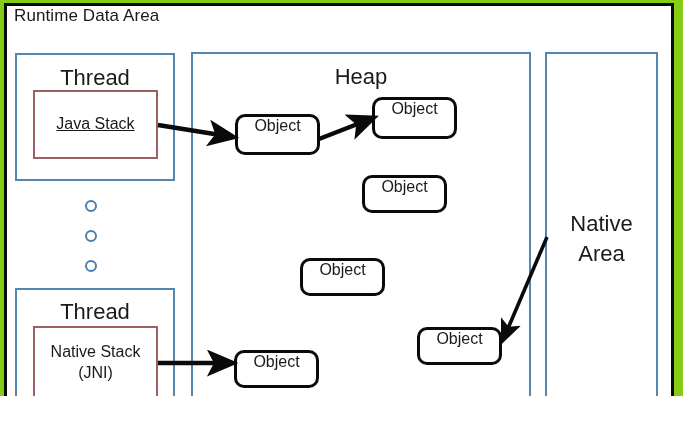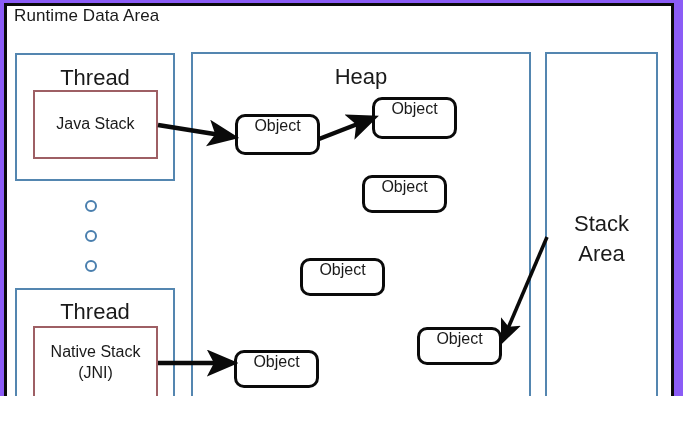--- a/index.html
+++ b/index.html
@@ -4,21 +4,21 @@
 <style>
   html, body {
     margin: 0;
     padding: 0;
     background: #ffffff;
   }
   #canvas {
     position: relative;
     width: 683px;
     height: 396px;
-    background: #8b5cf6;
+    background: #84cc16;
     font-family: "Liberation Sans", sans-serif;
     overflow: hidden;
   }
   
   .outer-frame {
     position: absolute;
     left: 4px;
     top: 3px;
     width: 670px;
     height: 430px;
@@ -103,42 +103,42 @@
 <body>
 
 <div id="canvas">
 
   <div class="outer-frame"></div>
   <div class="page-title">Runtime Data Area</div>
 
   <div class="region" style="left:15px; top:53px; width:160px; height:128px;">
     <div class="region-label" style="top:10px;">Thread</div>
   </div>
-  <div class="stack-box" style="left:33px; top:90px; width:125px; height:69px;">
+  <div class="stack-box" style="left:33px; top:90px; width:125px; height:69px;text-decoration:underline;">
     <span>Java Stack</span>
   </div>
 
   <div class="dot-circle" style="left:85px; top:200px;"></div>
   <div class="dot-circle" style="left:85px; top:230px;"></div>
   <div class="dot-circle" style="left:85px; top:260px;"></div>
 
   <div class="region" style="left:15px; top:288px; width:160px; height:125px;">
     <div class="region-label" style="top:9px;">Thread</div>
   </div>
   <div class="stack-box" style="left:33px; top:326px; width:125px; height:74px; flex-direction:column;">
     <span>Native Stack</span>
     <span>(JNI)</span>
   </div>
 
   <div class="region" style="left:191px; top:52px; width:340px; height:366px;text-decoration:underline;">
     <div class="region-label" style="top:10px;">Heap</div>
   </div>
 
   <div class="region" style="left:545px; top:52px; width:113px; height:366px;">
-    <div class="region-label two-line" style="top:155px; padding:0 18px; box-sizing:border-box;">Stack Area</div>
+    <div class="region-label two-line" style="top:155px; padding:0 18px; box-sizing:border-box;">Native Area</div>
   </div>
 
   <div class="object-box" style="left:235px; top:114px; width:85px; height:41px;">
     <span>Object</span>
   </div>
   <div class="object-box" style="left:372px; top:97px; width:85px; height:42px;">
     <span>Object</span>
   </div>
   <div class="object-box" style="left:362px; top:175px; width:85px; height:38px;">
     <span>Object</span>

